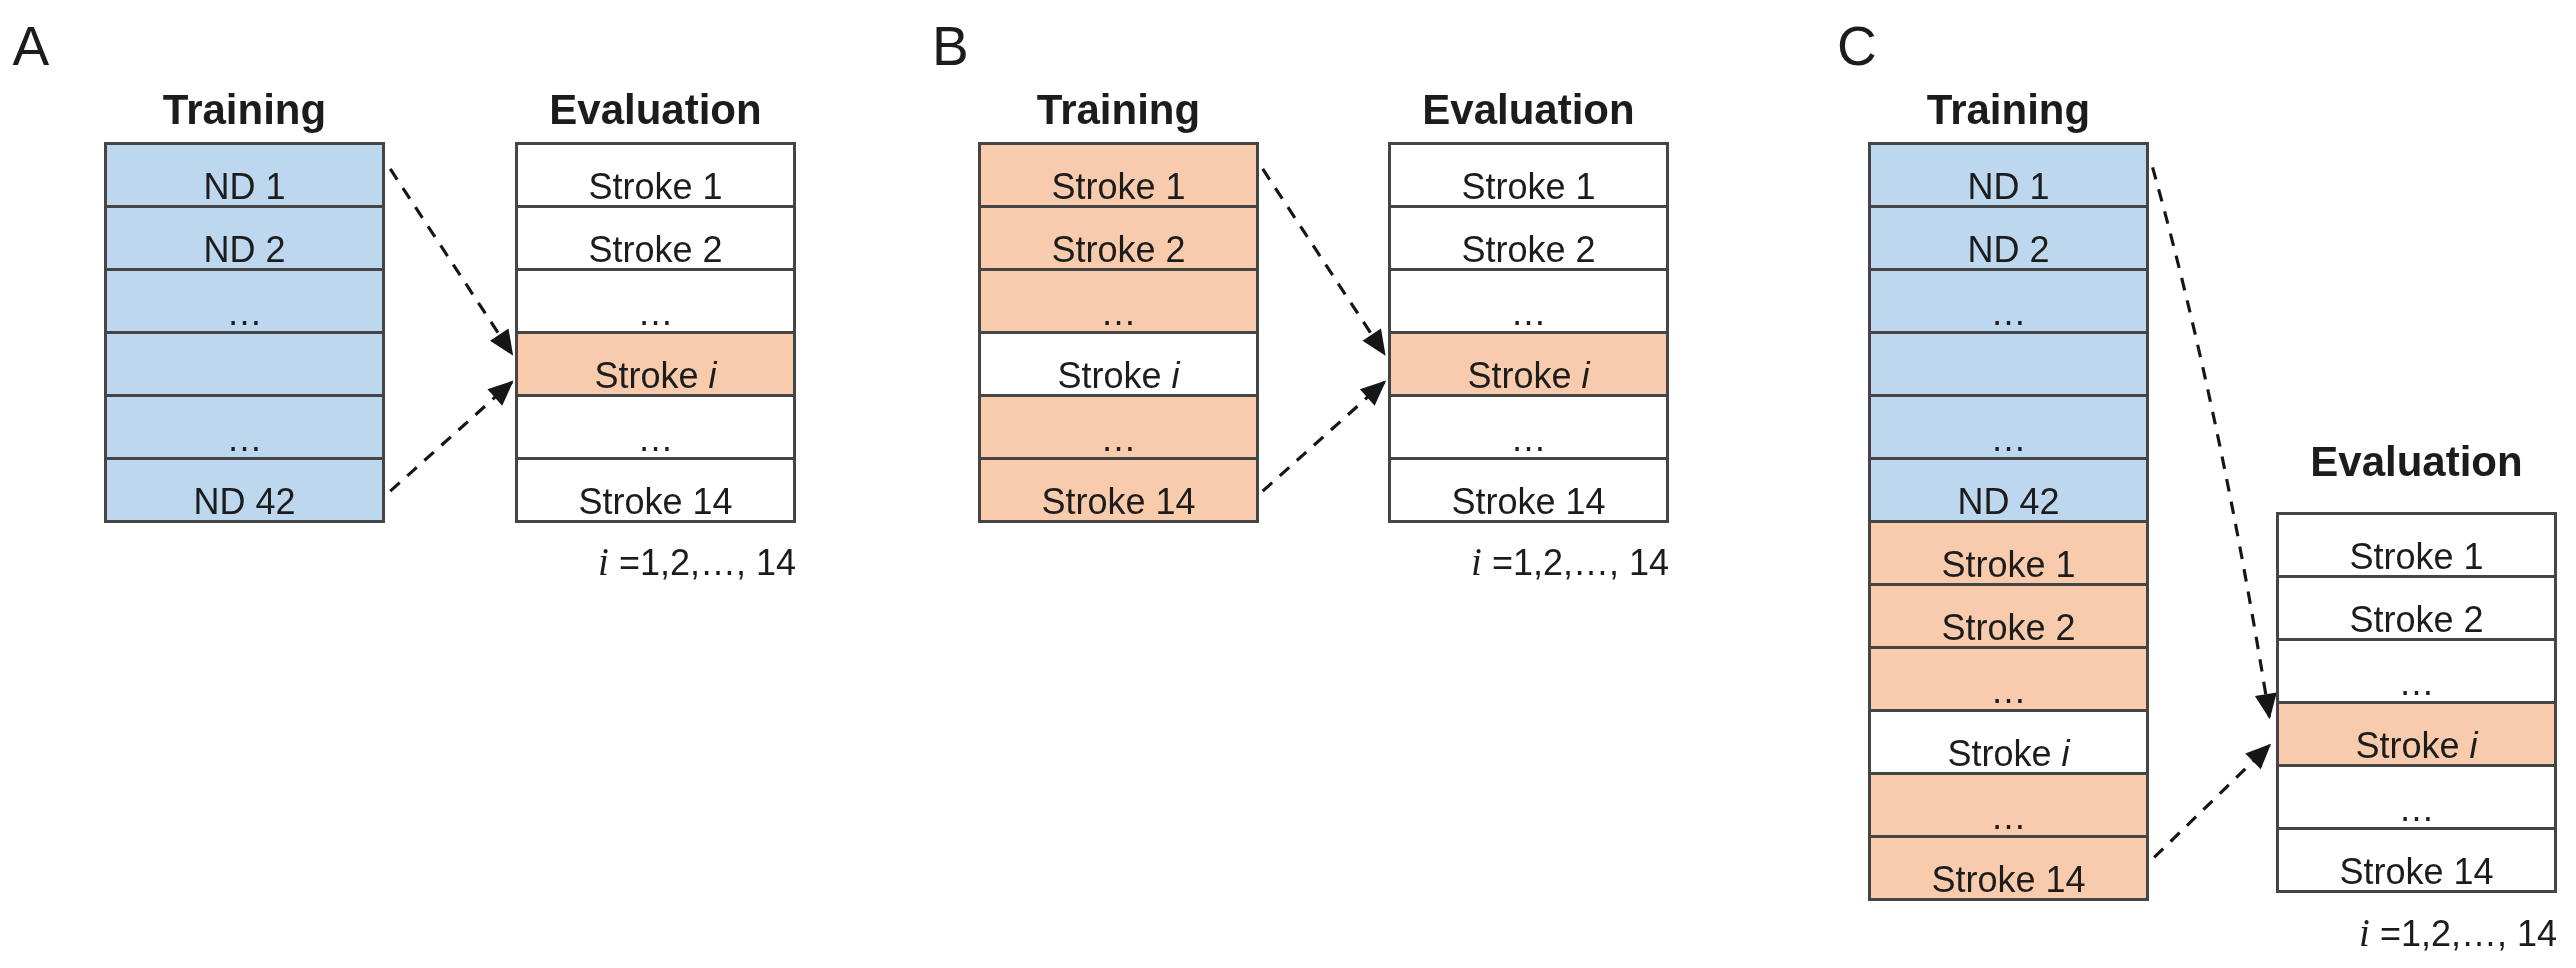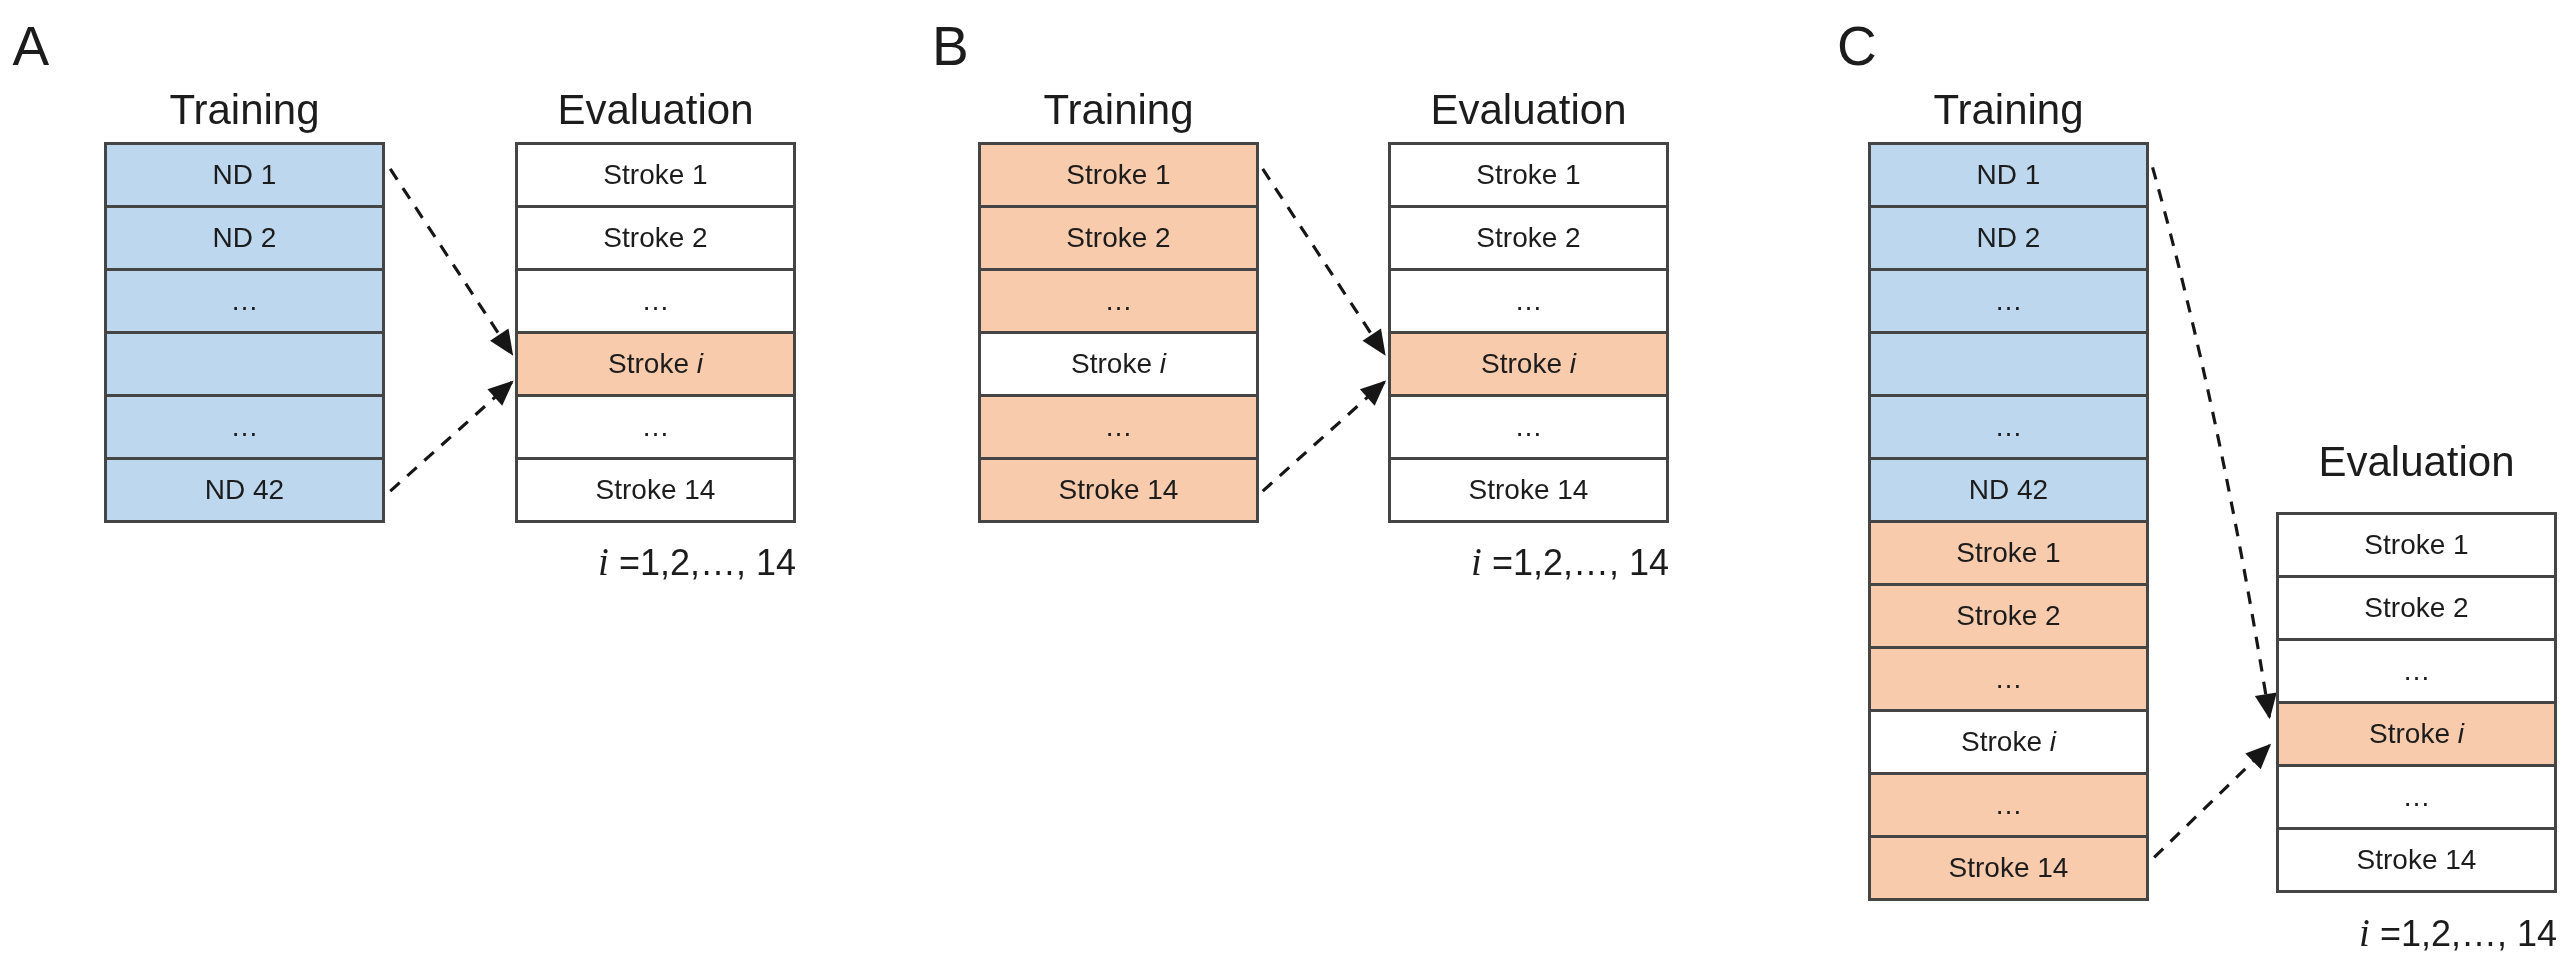--- a/index.html
+++ b/index.html
@@ -4,25 +4,25 @@
 <style>
   html,body{margin:0;padding:0;background:#ffffff;}
   body{width:2576px;height:968px;position:relative;overflow:hidden;
        font-family:"Liberation Sans", sans-serif;color:#1c1c1c;}
   .figure{position:absolute;left:0;top:0;width:2576px;height:968px;
           --blue:#bdd7ee;--orange:#f8cbad;--white:#ffffff;--border:#454545;
           --text:#1c1c1c;--arrow:#161616;}
   .arrows{position:absolute;left:0;top:0;pointer-events:none;}
   .arrow-path{fill:none;stroke:var(--arrow);stroke-width:4;stroke-dasharray:16 13;}
   .panel-label{position:absolute;font-size:55px;line-height:1;color:var(--text);}
-  .col-header{position:absolute;font-size:42px;line-height:1.1;text-align:center;color:var(--text);}
+  .col-header{position:absolute;font-size:42px;line-height:1.1;text-align:center;color:var(--text);font-weight:bold;}
   .stack{position:absolute;border:3.2px solid var(--border);background:#fff;box-sizing:border-box;}
   .cell{height:60px;border-bottom:3.2px solid var(--border);box-sizing:content-box;
-        display:flex;align-items:center;justify-content:center;
-        font-size:28px;line-height:1;color:var(--text);white-space:pre;}
+        display:flex;align-items:flex-end;justify-content:center;
+        font-size:36px;line-height:1;color:var(--text);white-space:pre;}
   .cell:last-child{border-bottom:none;}
   .cell em{font-style:italic;}
   .fill-blue{background:var(--blue);}
   .fill-orange{background:var(--orange);}
   .fill-white{background:var(--white);}
   .caption{position:absolute;font-size:36px;text-align:right;color:var(--text);white-space:pre;}
   .caption em{font-family:"Liberation Serif", serif;font-style:italic;font-size:39px;}
 </style>
 </head>
 <body>

